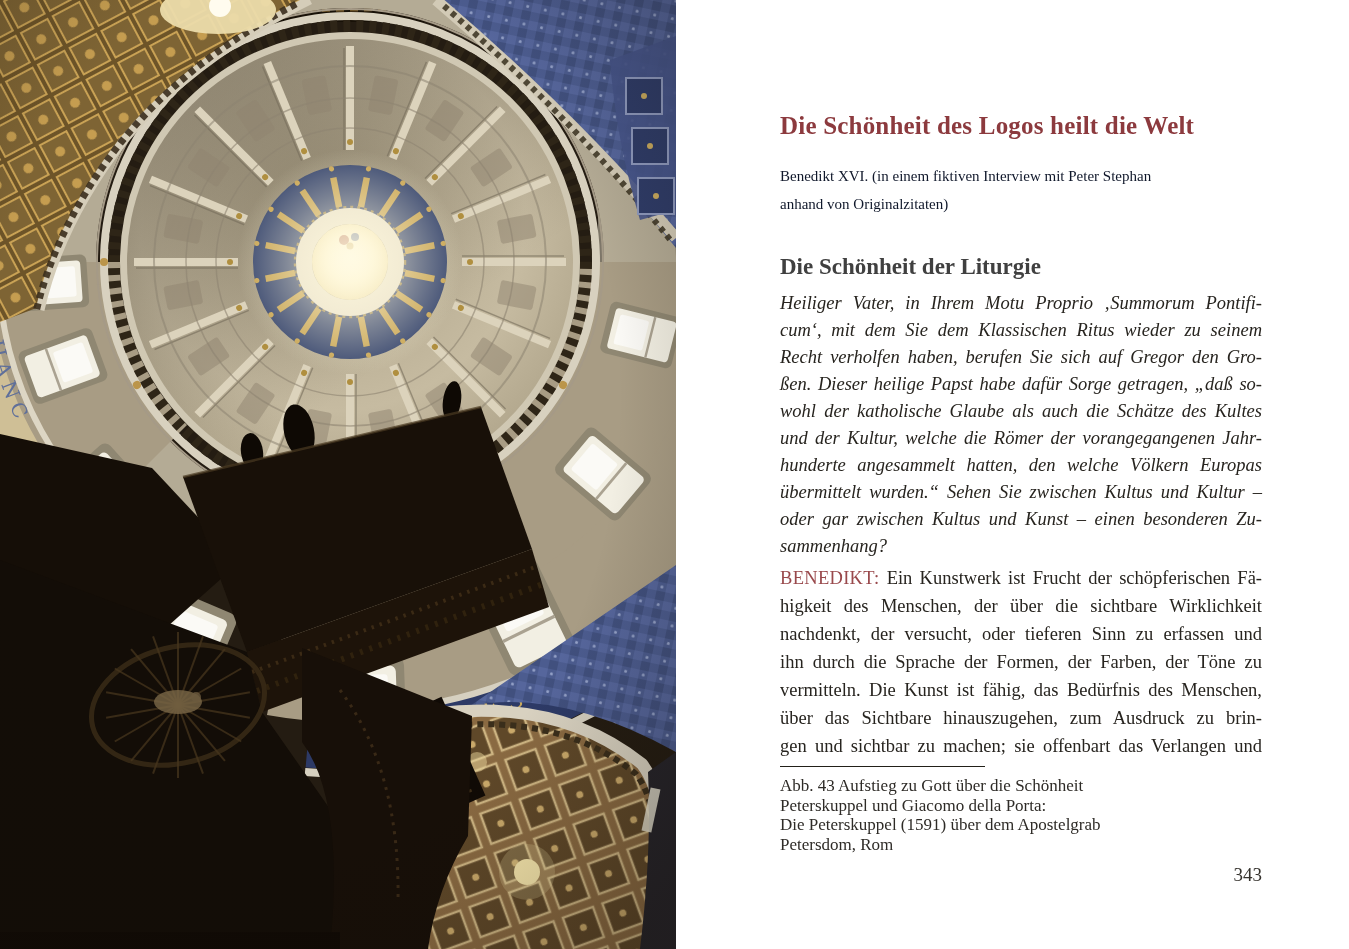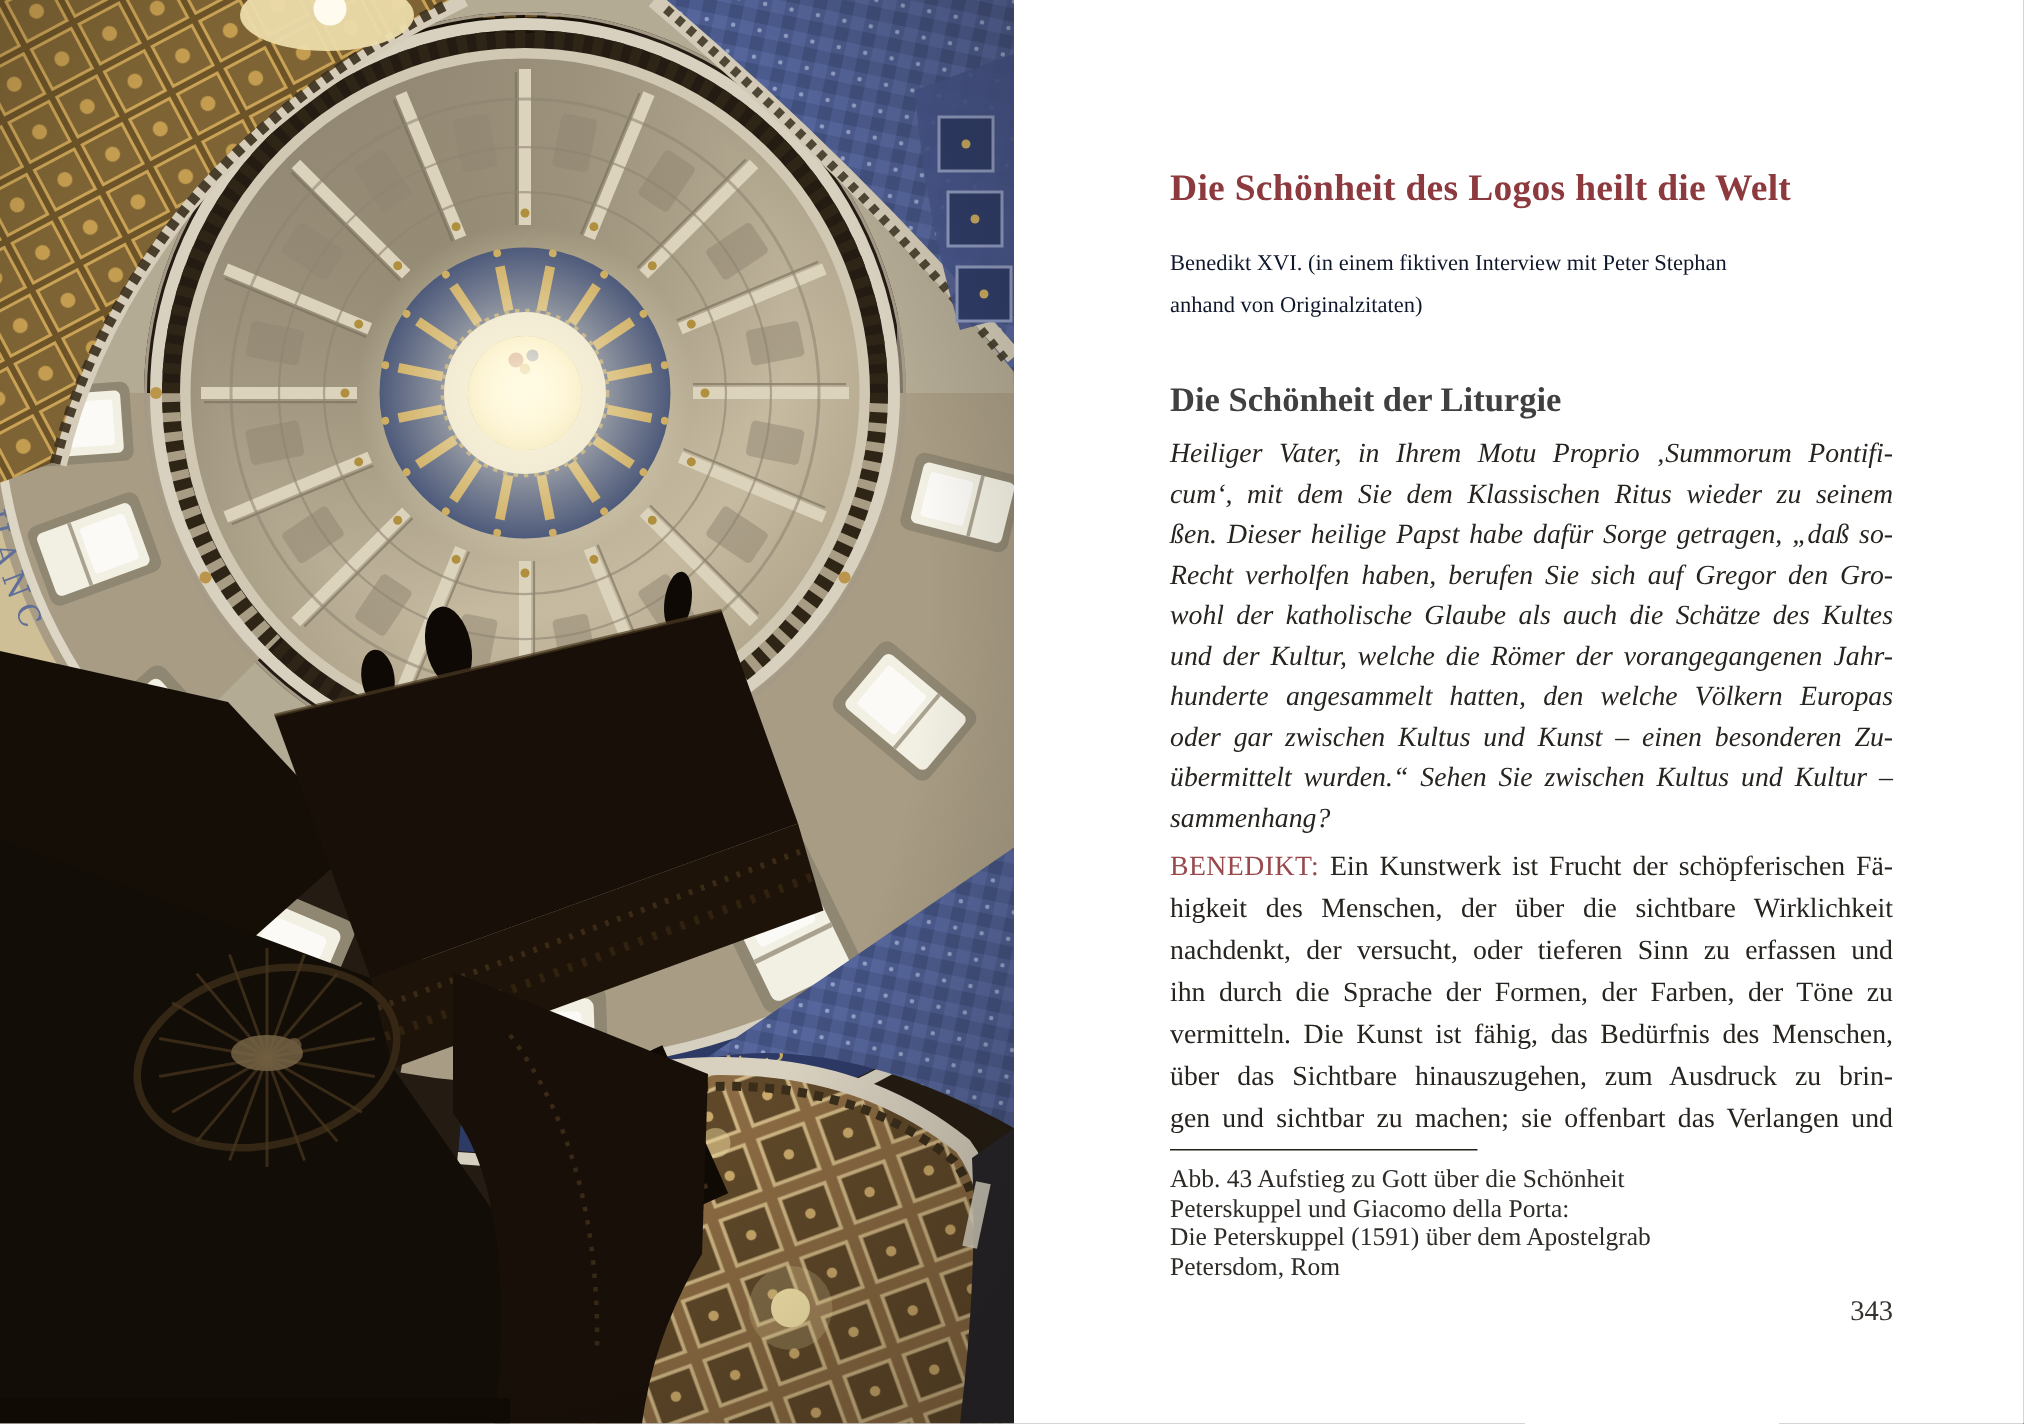--- a/index.html
+++ b/index.html
@@ -310,27 +310,27 @@
     <div id="byline" class="abs">
       <div>Benedikt XVI. (in einem fiktiven Interview mit Peter Stephan</div>
       <div>anhand von Originalzitaten)</div>
     </div>
 
     <div id="heading2" class="abs">Die Schönheit der Liturgie</div>
 
     <div id="question" class="abs">
       <div class="jline">Heiliger Vater, in Ihrem Motu Proprio ‚Summorum Pontifi-</div>
       <div class="jline">cum‘, mit dem Sie dem Klassischen Ritus wieder zu seinem</div>
+      <div class="jline">Recht verholfen haben, berufen Sie sich auf Gregor den Gro-</div>
       <div class="jline">ßen. Dieser heilige Papst habe dafür Sorge getragen, „daß so-</div>
-      <div class="jline">Recht verholfen haben, berufen Sie sich auf Gregor den Gro-</div>
       <div class="jline">wohl der katholische Glaube als auch die Schätze des Kultes</div>
       <div class="jline">und der Kultur, welche die Römer der vorangegangenen Jahr-</div>
       <div class="jline">hunderte angesammelt hatten, den welche Völkern Europas</div>
+      <div class="jline">übermittelt wurden.“ Sehen Sie zwischen Kultus und Kultur –</div>
       <div class="jline">oder gar zwischen Kultus und Kunst – einen besonderen Zu-</div>
-      <div class="jline">übermittelt wurden.“ Sehen Sie zwischen Kultus und Kultur –</div>
       <div class="lline">sammenhang?</div>
     </div>
 
     <div id="answer" class="abs">
       <div class="jline"><span class="speaker">BENEDIKT:</span> <span>Ein Kunstwerk ist Frucht der schöpferischen Fä-</span></div>
       <div class="jline">higkeit des Menschen, der über die sichtbare Wirklichkeit</div>
       <div class="jline">nachdenkt, der versucht, oder tieferen Sinn zu erfassen und</div>
       <div class="jline">ihn durch die Sprache der Formen, der Farben, der Töne zu</div>
       <div class="jline">vermitteln. Die Kunst ist fähig, das Bedürfnis des Menschen,</div>
       <div class="jline">über das Sichtbare hinauszugehen, zum Ausdruck zu brin-</div>

